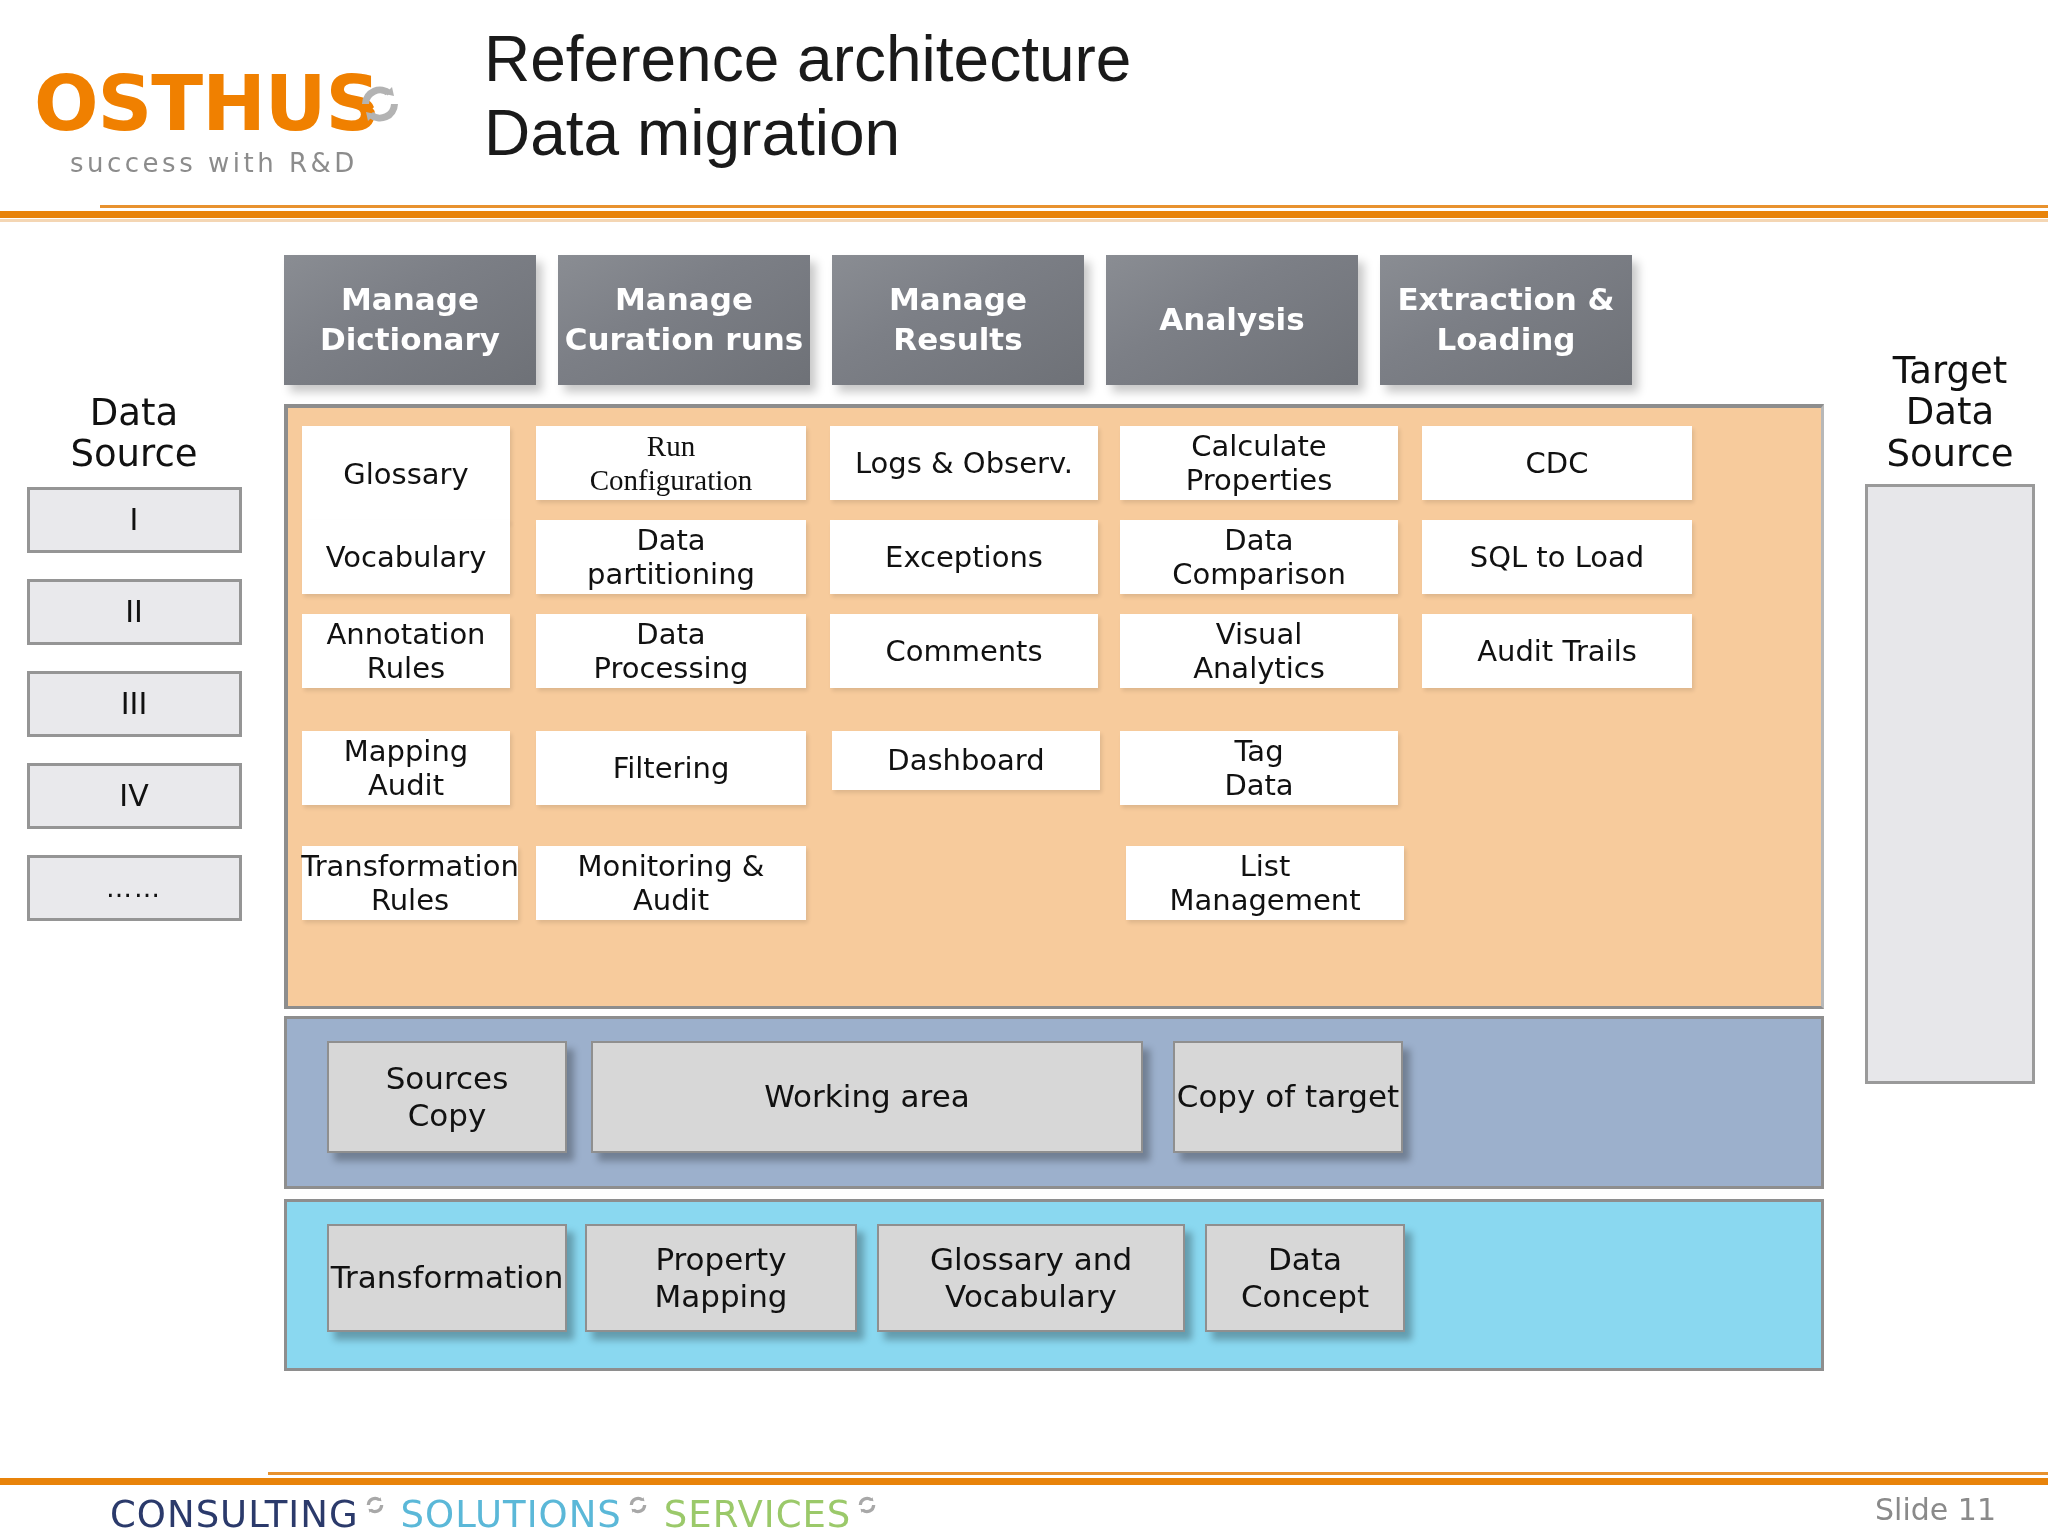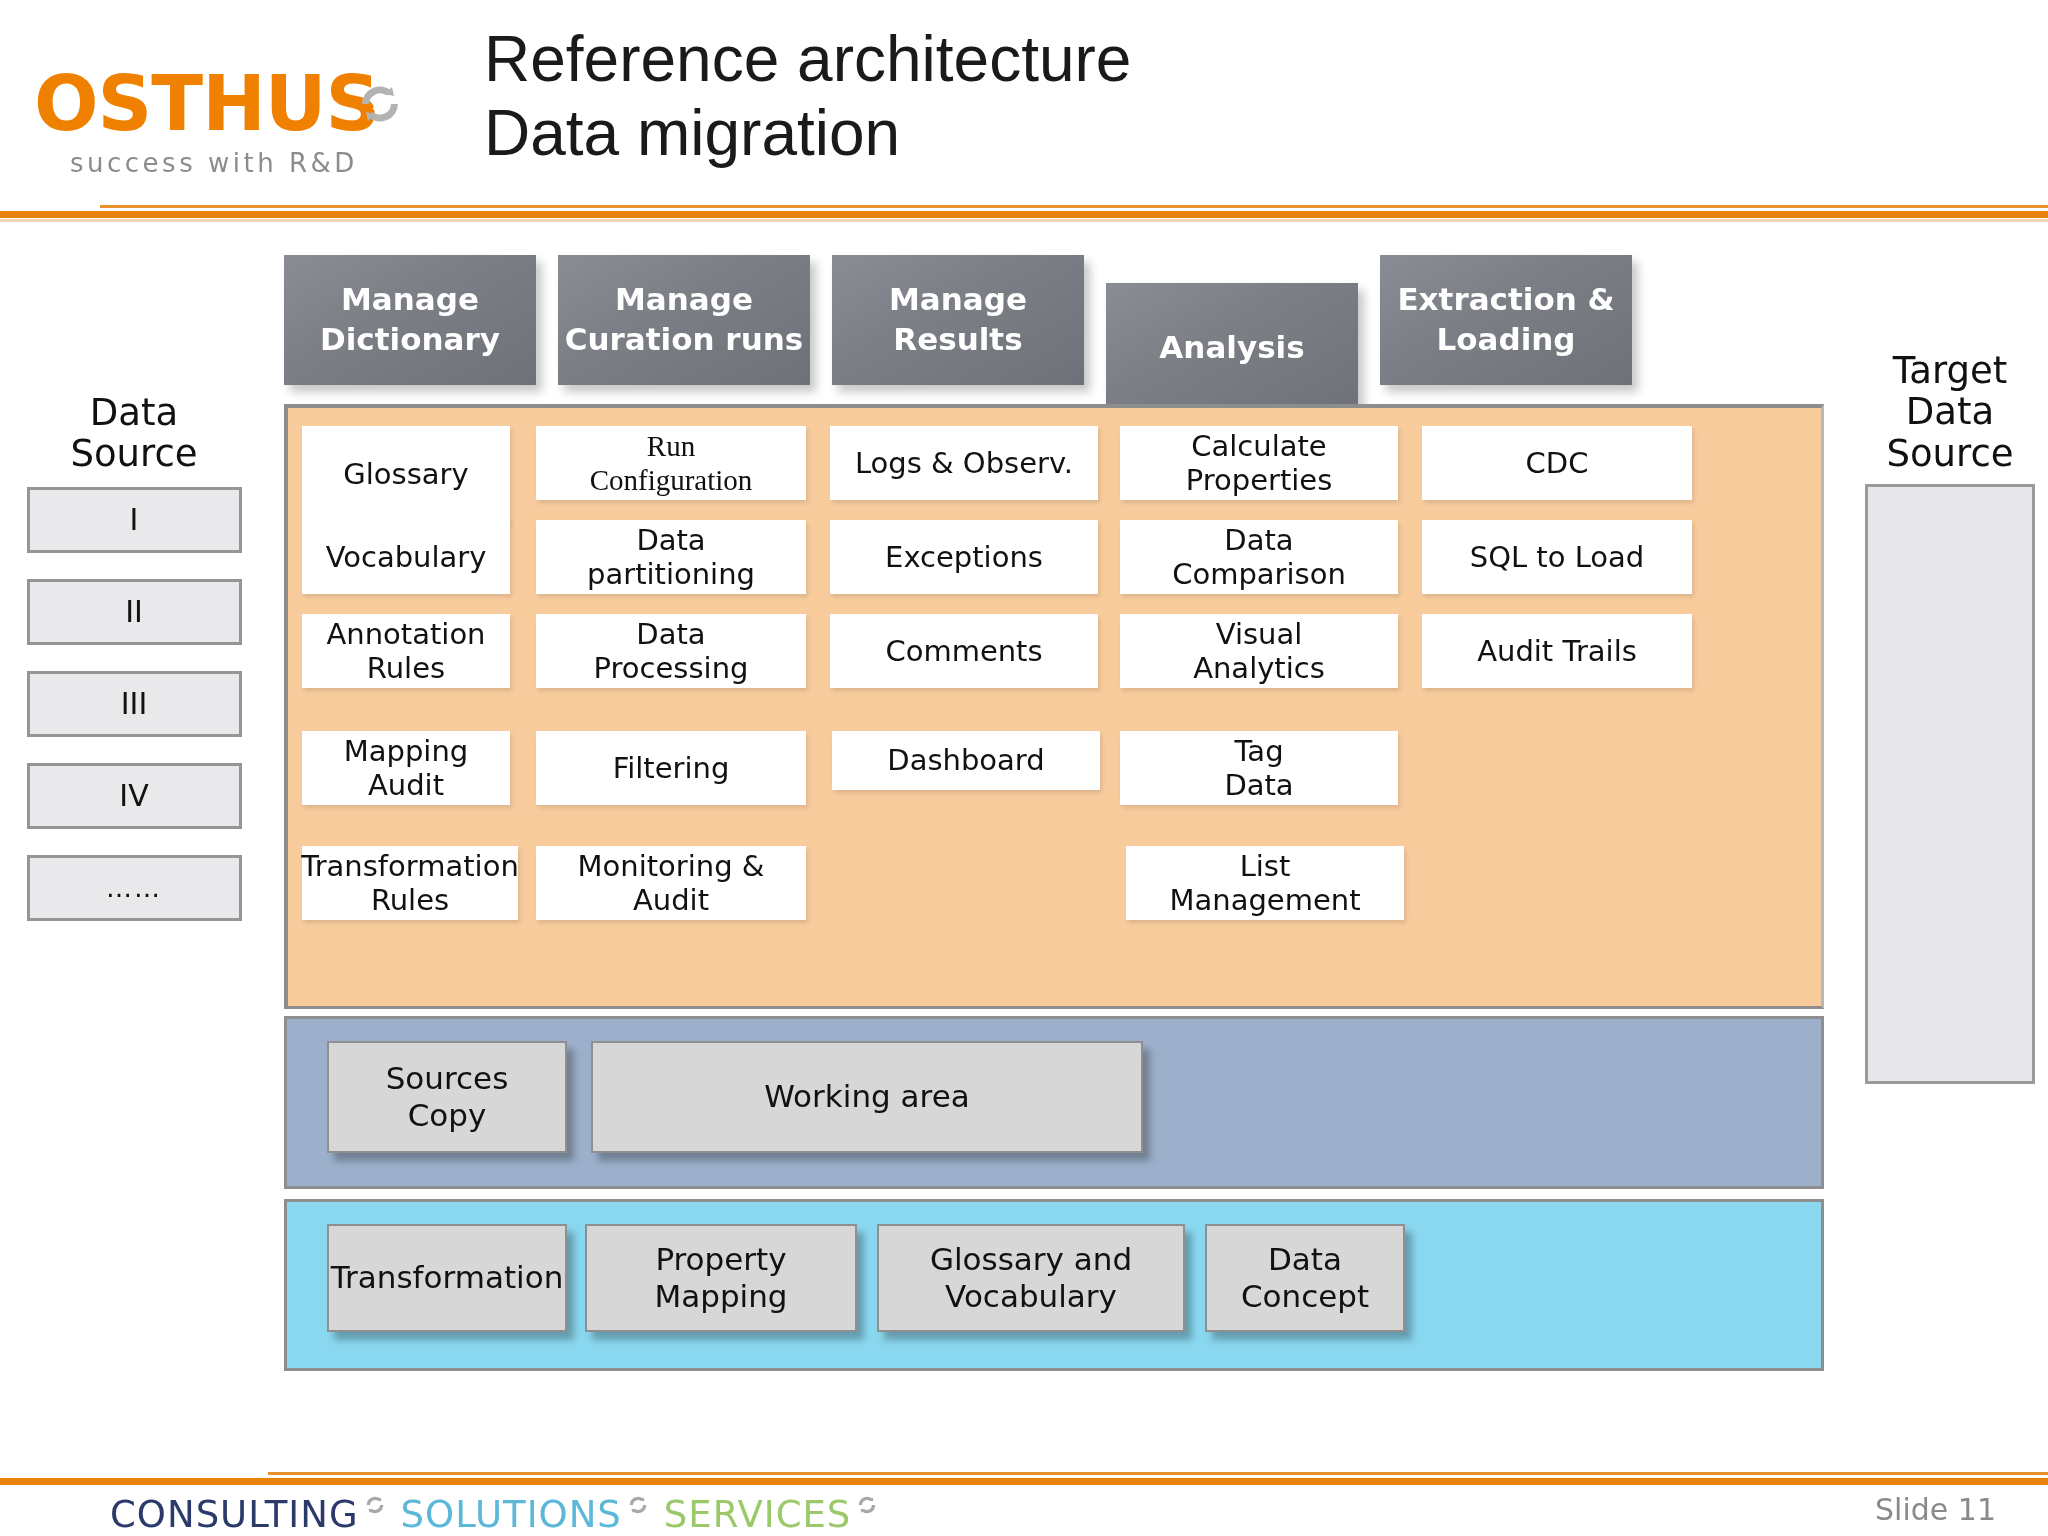--- a/index.html
+++ b/index.html
@@ -159,21 +159,21 @@
   <div id="target-box"></div>
 </div>
 
 <div id="cat-row">
   <div class="cat-box" style="left:0px;width:252px;">Manage
 Dictionary</div>
   <div class="cat-box" style="left:274px;width:252px;">Manage
 Curation runs</div>
   <div class="cat-box" style="left:548px;width:252px;">Manage
 Results</div>
-  <div class="cat-box" style="left:822px;width:252px;margin-top:28px;">Analysis</div>
+  <div class="cat-box" style="left:822px;width:252px;">Analysis</div>
   <div class="cat-box" style="left:1096px;width:252px;">Extraction &amp;
 Loading</div>
 </div>
 
 <div id="orange-panel">
 
   <div class="fn-box" style="left:14px;top:18px;width:208px;height:96px;">Glossary</div>
   <div class="fn-box" style="left:14px;top:112px;width:208px;height:74px;">Vocabulary</div>
   <div class="fn-box" style="left:14px;top:206px;width:208px;height:74px;">Annotation
 Rules</div>
@@ -210,20 +210,21 @@
 
   <div class="fn-box" style="left:1134px;top:18px;width:270px;height:74px;">CDC</div>
   <div class="fn-box" style="left:1134px;top:112px;width:270px;height:74px;">SQL to Load</div>
   <div class="fn-box" style="left:1134px;top:206px;width:270px;height:74px;">Audit Trails</div>
 </div>
 
 <div id="storage-panel">
   <div class="grey-box" style="left:40px;top:22px;width:240px;height:112px;">Sources
 Copy</div>
   <div class="grey-box" style="left:304px;top:22px;width:552px;height:112px;">Working area</div>
+  <div class="grey-box" style="left:886px;top:22px;width:230px;height:112px;">Copy of target</div>
 </div>
 
 <div id="concept-panel">
   <div class="grey-box" style="left:40px;top:22px;width:240px;height:108px;">Transformation</div>
   <div class="grey-box" style="left:298px;top:22px;width:272px;height:108px;">Property Mapping</div>
   <div class="grey-box" style="left:590px;top:22px;width:308px;height:108px;">Glossary and Vocabulary</div>
   <div class="grey-box" style="left:918px;top:22px;width:200px;height:108px;">Data Concept</div>
 </div>
 
 <div id="footer-rule-thin"></div>

